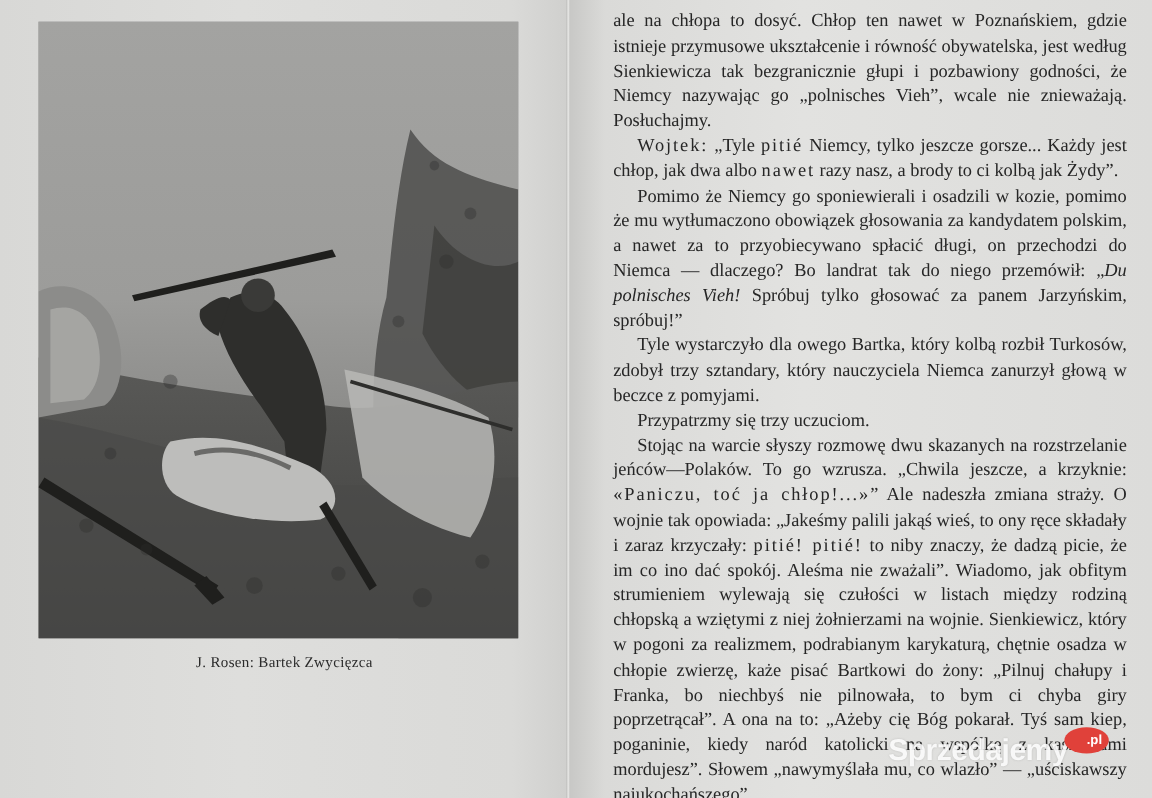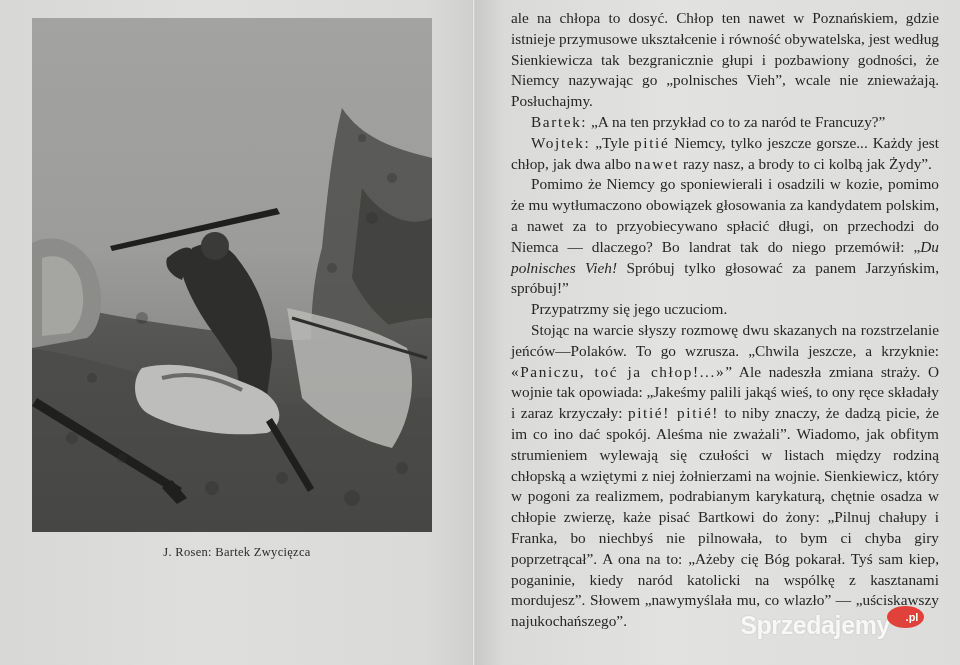--- a/index.html
+++ b/index.html
@@ -121,24 +121,24 @@
       </svg>
     </div>
     <div class="caption">J. Rosen: Bartek Zwycięzca</div>
   </div>
 
   <div class="gutter"></div>
 
   <div class="page-right">
     <div class="text-block" id="text-block">
         <p><span>ale na chłopa to dosyć. Chłop ten nawet w Poznańskiem, gdzie istnieje przymusowe ukształcenie i równość obywatelska, jest według Sienkiewicza tak bezgranicznie głupi i pozbawiony godności, że Niemcy nazywając go „polnisches Vieh”, wcale nie znieważają. Posłuchajmy.</span></p>
-        <p class="indent"><span class="spaced">Bartek:</span><span> „A na ten przykład co to za naród te Francuzy?”</span></p>
         <p class="indent"><span class="spaced">Wojtek:</span><span> „Tyle </span><span class="spaced">pitié</span><span> Niemcy, tylko jeszcze gorsze... Każdy jest chłop, jak dwa albo </span><span class="spaced">nawet</span><span> razy nasz, a brody to ci kolbą jak Żydy”.</span></p>
         <p class="indent"><span>Pomimo że Niemcy go sponiewierali i osadzili w kozie, pomimo że mu wytłumaczono obowiązek głosowania za kandydatem polskim, a nawet za to przyobiecywano spłacić długi, on przechodzi do Niemca — dlaczego? Bo landrat tak do niego przemówił: „</span><span class="it">Du polnisches Vieh!</span><span> Spróbuj tylko głosować za panem Jarzyńskim, spróbuj!”</span></p>
-        <p class="indent"><span>Przypatrzmy się jego uczuciom.</span></p>
+        <p class="indent"><span>Tyle wystarczyło dla owego Bartka, który kolbą rozbił Turkosów, zdobył trzy sztandary, który nauczyciela Niemca zanurzył głową w beczce z pomyjami.</span></p>
+        <p class="indent"><span>Przypatrzmy się trzy uczuciom.</span></p>
         <p class="indent"><span>Stojąc na warcie słyszy rozmowę dwu skazanych na rozstrzelanie jeńców—Polaków. To go wzrusza. „Chwila jeszcze, a krzyknie: </span><span class="spaced">«Paniczu, toć ja chłop!...»</span><span>” Ale nadeszła zmiana straży. O wojnie tak opowiada: „Jakeśmy palili jakąś wieś, to ony ręce składały i zaraz krzyczały: </span><span class="spaced">pitié! pitié!</span><span> to niby znaczy, że dadzą picie, że im co ino dać spokój. Aleśma nie zważali”. Wiadomo, jak obfitym strumieniem wylewają się czułości w listach między rodziną chłopską a wziętymi z niej żołnierzami na wojnie. Sienkiewicz, który w pogoni za realizmem, podrabianym karykaturą, chętnie osadza w chłopie zwierzę, każe pisać Bartkowi do żony: „Pilnuj chałupy i Franka, bo niechbyś nie pilnowała, to bym ci chyba giry poprzetrącał”. A ona na to: „Ażeby cię Bóg pokarał. Tyś sam kiep, poganinie, kiedy naród katolicki na wspólkę z kasztanami mordujesz”. Słowem „nawymyślała mu, co wlazło” — „uściskawszy najukochańszego”.</span></p>
       </div>
     <div class="watermark">
       <span class="wm-text">Sprzedajemy</span>
       <span class="wm-badge">.pl</span>
     </div>
   </div>
 </div>
 
 </body></html>

